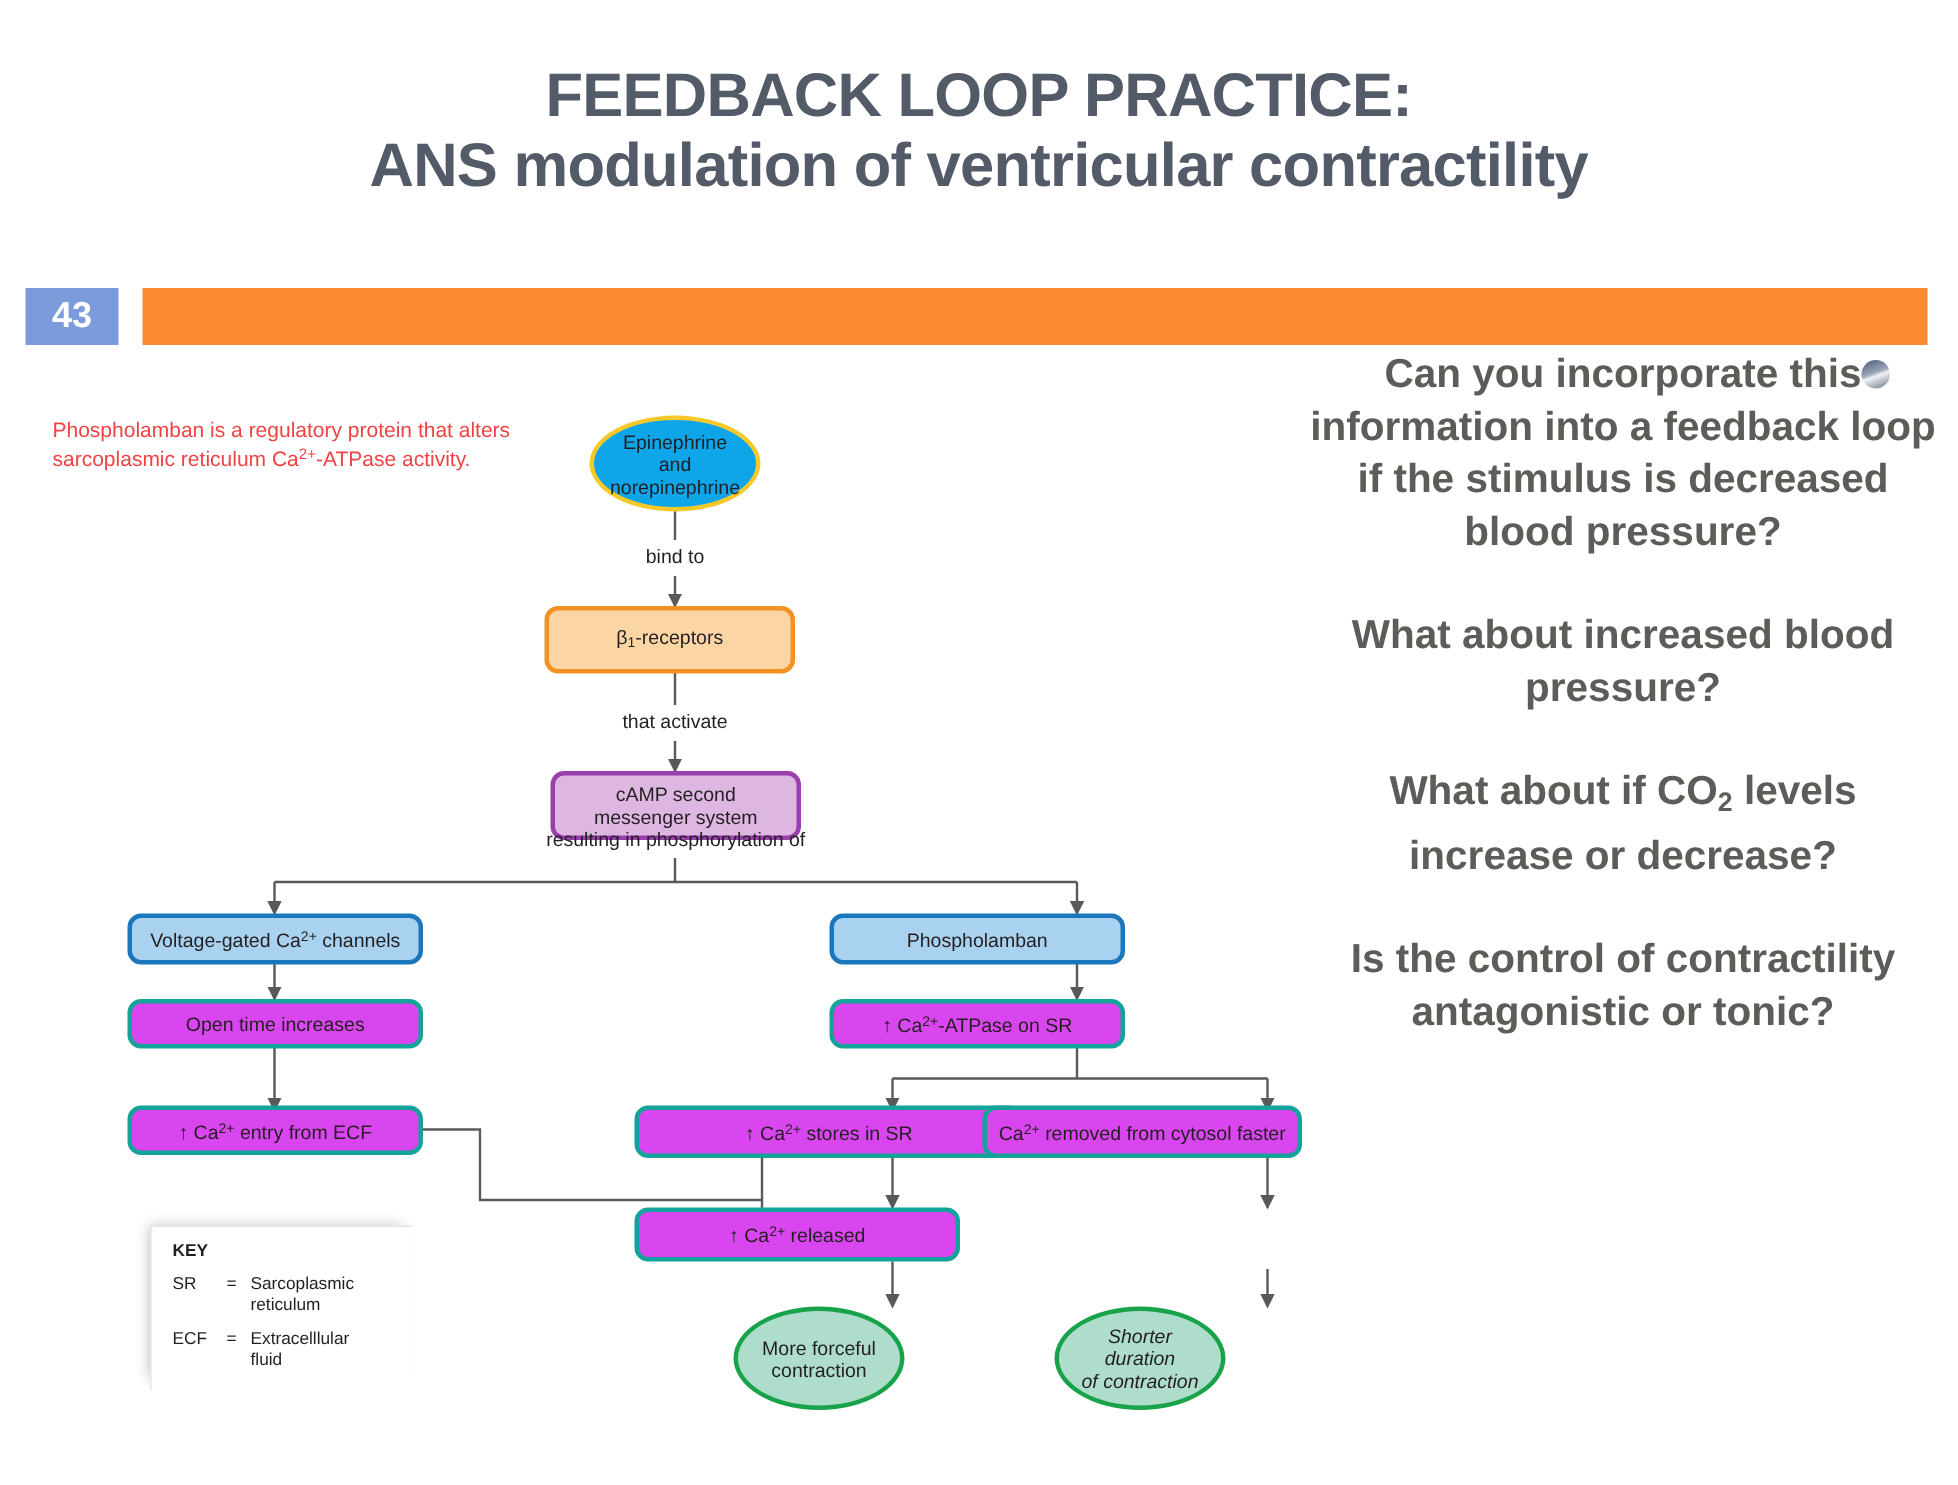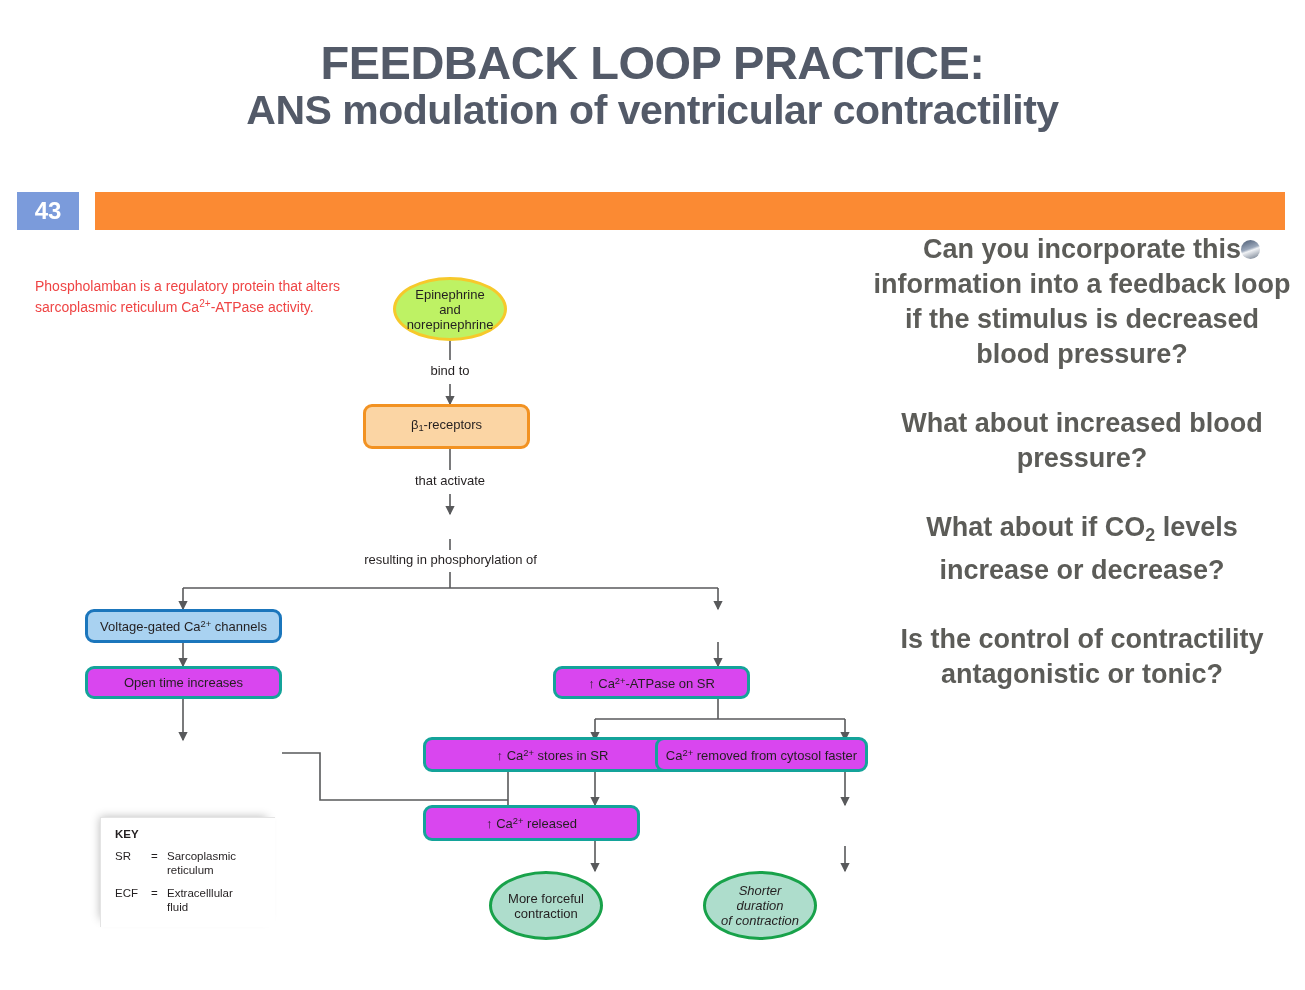--- a/index.html
+++ b/index.html
@@ -13,21 +13,21 @@
   }
   #slide{position:relative;width:1305px;height:990px;overflow:hidden;background:#fff;}
 
   
   .title-block{
     position:absolute;left:0;top:40px;width:1305px;text-align:center;
     color:#535A68;
     font-weight:bold;
     letter-spacing:-0.5px;
   }
-  .title-line1{font-size:47px;line-height:46px;}
+  .title-line1{font-size:41px;line-height:46px;}
   .title-line2{font-size:41px;line-height:48px;}
   .title-sub{
     position:absolute;left:0;top:148px;width:1305px;text-align:center;
     color:#535A68;font-weight:bold;font-size:21px;
   }
 
   
   .num-badge{
     position:absolute;left:17px;top:192px;width:62px;height:38px;
     background:#7B9BDB;color:#ffffff;font-weight:bold;font-size:24px;
@@ -64,21 +64,21 @@
   .node{
     position:absolute;box-sizing:border-box;
     display:flex;align-items:center;justify-content:center;
     text-align:center;color:#231f20;line-height:15px;
     font-size:13px;
   }
   .node sup{font-size:0.72em;vertical-align:0.45em;}
   .node sub{font-size:0.72em;vertical-align:-0.25em;}
 
   .n-ellipse-yellow{
-    background:#bef264;border:3px solid #F6C92B;border-radius:50%;
+    background:#0ea5e9;border:3px solid #F6C92B;border-radius:50%;
   }
   .n-rect-orange{
     background:#FBD5A4;border:3px solid #F29222;border-radius:9px;
   }
   .n-rect-purple{
     background:#DDB7E2;border:3px solid #9B3FAE;border-radius:9px;
   }
   .n-rect-blue{
     background:#A9D2F1;border:3px solid #1B76BC;border-radius:9px;
   }
@@ -189,27 +189,34 @@
     <div class="node n-ellipse-yellow" style="left:393px;top:45px;width:114px;height:64px;">
       <div>Epinephrine<br>and<br>norepinephrine</div>
     </div>
     <div class="elabel" style="left:414px;top:131px;width:72px;">bind to</div>
 
     <div class="node n-rect-orange" style="left:363px;top:172px;width:167px;height:45px;">
       <div>β<sub>1</sub>-receptors</div>
     </div>
     <div class="elabel" style="left:398px;top:241px;width:104px;">that activate</div>
 
+    <div class="node n-rect-purple" style="left:367px;top:282px;width:167px;height:46px;">
+      <div>cAMP second<br>messenger system</div>
+    </div>
     <div class="elabel" style="left:333px;top:320px;width:235px;">resulting in phosphorylation of</div>
 
     <div class="node n-rect-blue" style="left:85px;top:377px;width:197px;height:34px;">
       <div>Voltage-gated Ca<sup>2+</sup> channels</div>
     </div>
     <div class="node n-rect-teal" style="left:85px;top:434px;width:197px;height:33px;">Open time increases</div>
-
+    <div class="node n-rect-teal" style="left:85px;top:505px;width:197px;height:33px;">
+      <div>↑ Ca<sup>2+</sup> entry from ECF</div>
+    </div>
+
+    <div class="node n-rect-blue" style="left:553px;top:377px;width:197px;height:34px;">Phospholamban</div>
     <div class="node n-rect-teal" style="left:553px;top:434px;width:197px;height:33px;">
       <div>↑ Ca<sup>2+</sup>-ATPase on SR</div>
     </div>
 
     <div class="node n-rect-teal" style="left:423px;top:505px;width:259px;height:35px;">
       <div>↑ Ca<sup>2+</sup> stores in SR</div>
     </div>
     <div class="node n-rect-teal" style="left:655px;top:505px;width:213px;height:35px;">
       <div>Ca<sup>2+</sup> removed from cytosol faster</div>
     </div>

